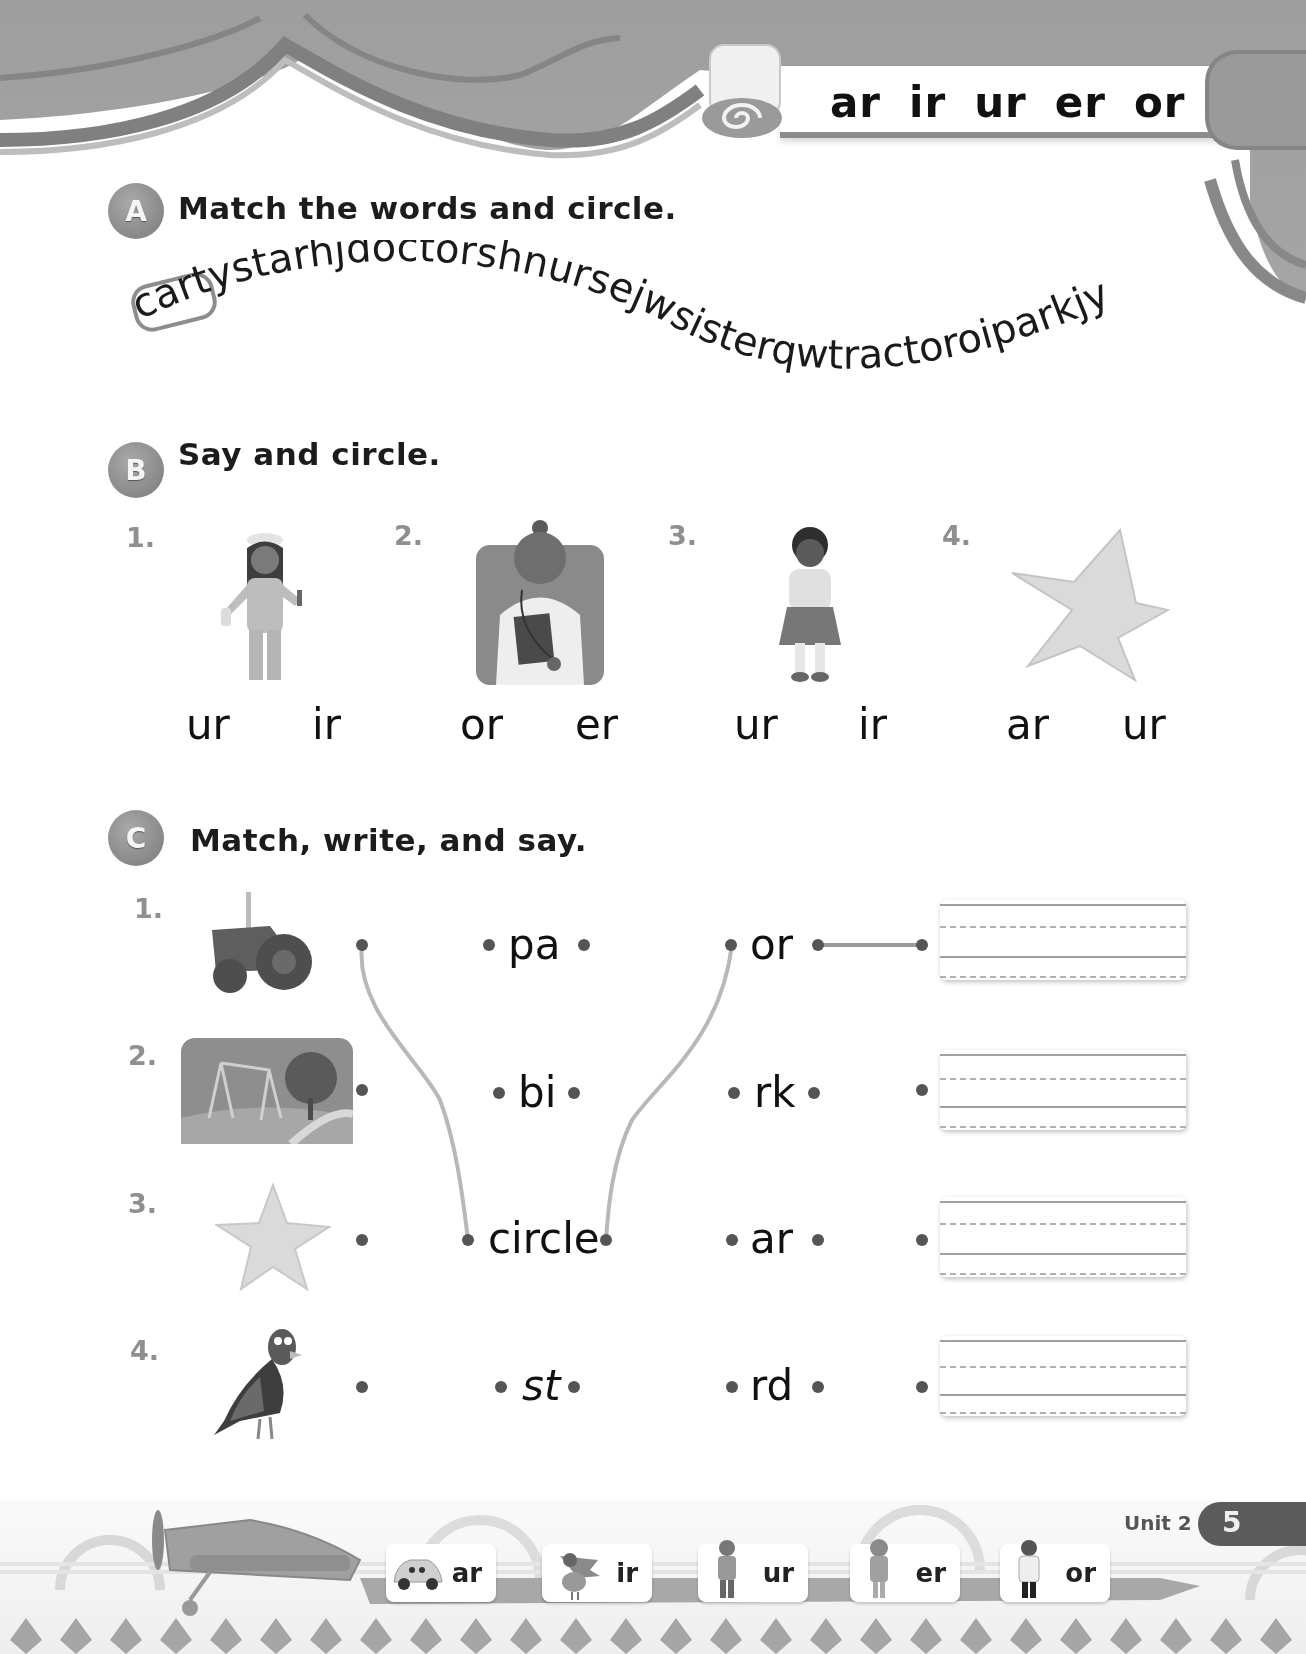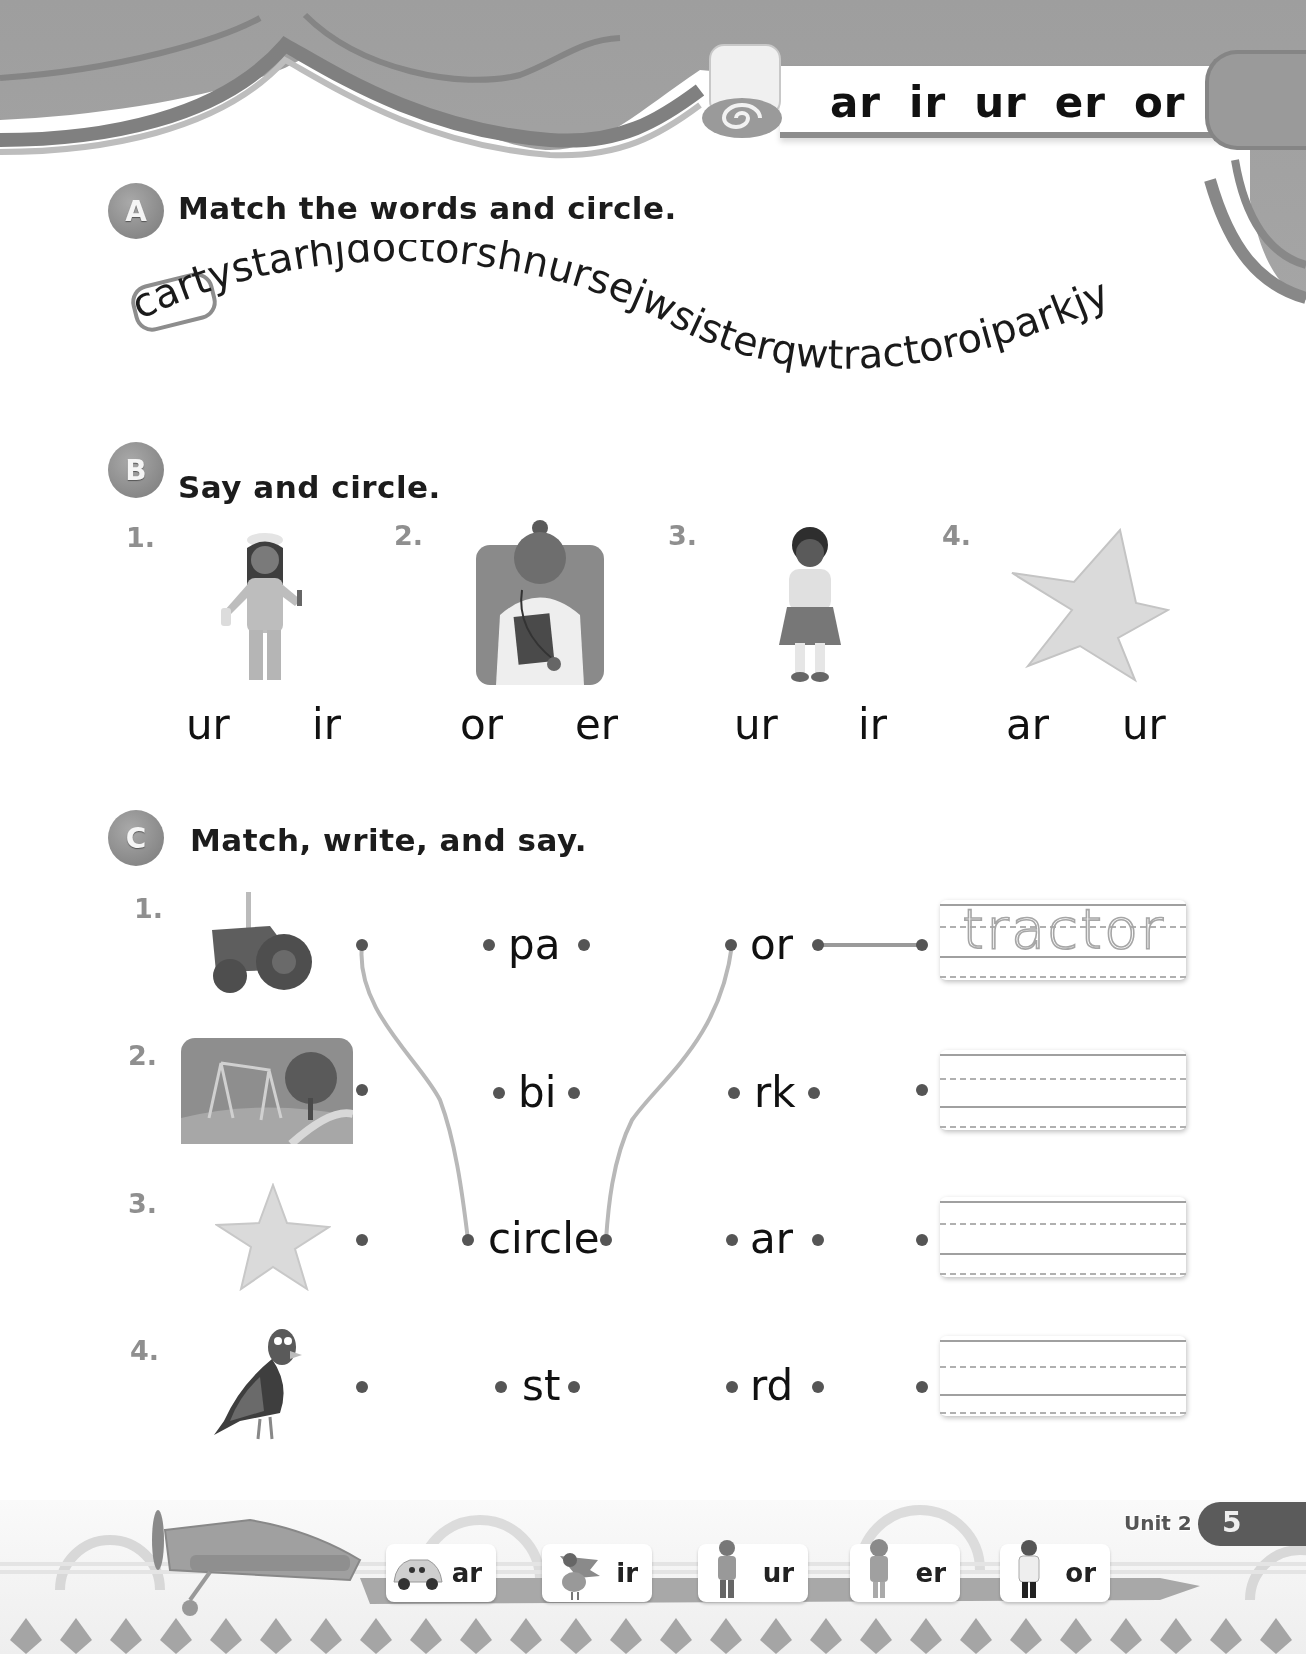--- a/index.html
+++ b/index.html
@@ -92,21 +92,21 @@
 <div class="abs sec-badge" style="left:108px;top:183px;">A</div>
 <div class="abs sec-title" style="left:178px;top:190px;">Match the words and circle.</div>
 
 <svg class="abs wordsearch" viewBox="0 0 1050 180">
   <path id="arcpath" d="M20 80 C200 -10 420 10 560 90 C680 150 820 140 1000 60" fill="none"></path>
   <rect x="14" y="40" width="80" height="44" rx="16" fill="none" stroke="#8d8d8d" stroke-width="4" transform="rotate(-14 54 62)"></rect>
   <text><textPath href="#arcpath" id="ws-text">cartystarhjdoctorshnursejwsisterqwtractoroiparkjy</textPath></text>
 </svg>
 
 <div class="abs sec-badge" style="left:108px;top:442px;">B</div>
-<div class="abs sec-title" style="left:178px;top:469px;">Say and circle.</div>
+<div class="abs sec-title" style="left:178px;top:436px;">Say and circle.</div>
 
 <div class="abs num-label" style="left:126px;top:522px;">1.</div>
 <svg class="abs" style="left:215px;top:530px;" width="100" height="155" viewBox="0 0 100 155">
   <ellipse cx="50" cy="10" rx="18" ry="7" fill="#e4e4e4"></ellipse>
   <path d="M32 18 Q50 5 68 18 L68 55 L32 55 Z" fill="#3e3e3e"></path>
   <circle cx="50" cy="30" r="14" fill="#7a7a7a"></circle>
   <rect x="32" y="48" width="36" height="55" rx="8" fill="#bdbdbd"></rect>
   <path d="M32 55 L10 80 L16 84 L36 64" fill="#bdbdbd"></path>
     <path d="M68 55 L86 70 L80 76 L64 64" fill="#bdbdbd"></path>
   <rect x="6" y="78" width="10" height="18" rx="3" fill="#dcdcdc"></rect>
@@ -205,21 +205,21 @@
 
 <div class="abs dot" style="left:493px;top:1087px;"></div>
 <div class="abs syll" style="left:518px;top:1068px;">bi</div>
 <div class="abs dot" style="left:568px;top:1087px;"></div>
 
 <div class="abs dot" style="left:462px;top:1234px;"></div>
 <div class="abs syll" style="left:488px;top:1214px;">circle</div>
 <div class="abs dot" style="left:600px;top:1234px;"></div>
 
 <div class="abs dot" style="left:495px;top:1381px;"></div>
-<div class="abs syll" style="left:522px;top:1361px;">st</div>
+<div class="abs syll" style="left:522px;top:1361px;font-style:italic;">st</div>
 <div class="abs dot" style="left:568px;top:1381px;"></div>
 
 <div class="abs dot" style="left:725px;top:939px;"></div>
 <div class="abs syll" style="left:750px;top:920px;">or</div>
 <div class="abs dot" style="left:812px;top:939px;"></div>
 
 <div class="abs dot" style="left:728px;top:1087px;"></div>
 <div class="abs syll" style="left:754px;top:1068px;">rk</div>
 <div class="abs dot" style="left:808px;top:1087px;"></div>
 
@@ -234,21 +234,20 @@
 <div class="abs dot" style="left:916px;top:939px;"></div>
 <div class="abs dot" style="left:916px;top:1084px;"></div>
 <div class="abs dot" style="left:916px;top:1234px;"></div>
 <div class="abs dot" style="left:916px;top:1381px;"></div>
 
 <div class="abs write-box" style="left:940px;top:900px;">
   <div class="ln solid" style="top:4px;"></div>
   <div class="ln dash" style="top:26px;"></div>
   <div class="ln solid" style="top:56px;"></div>
   <div class="ln dash" style="top:76px;"></div>
-  <div class="traced">tractor</div>
 </div>
 <div class="abs write-box" style="left:940px;top:1050px;">
   <div class="ln solid" style="top:4px;"></div>
   <div class="ln dash" style="top:28px;"></div>
   <div class="ln solid" style="top:56px;"></div>
   <div class="ln dash" style="top:76px;"></div>
 </div>
 <div class="abs write-box" style="left:940px;top:1197px;">
   <div class="ln solid" style="top:4px;"></div>
   <div class="ln dash" style="top:26px;"></div>

